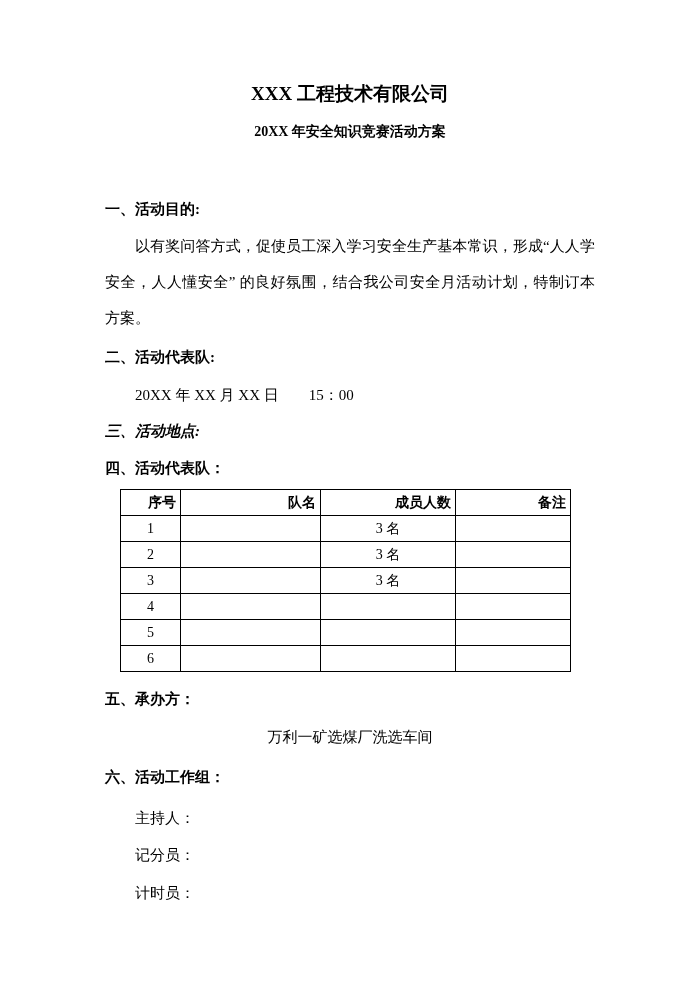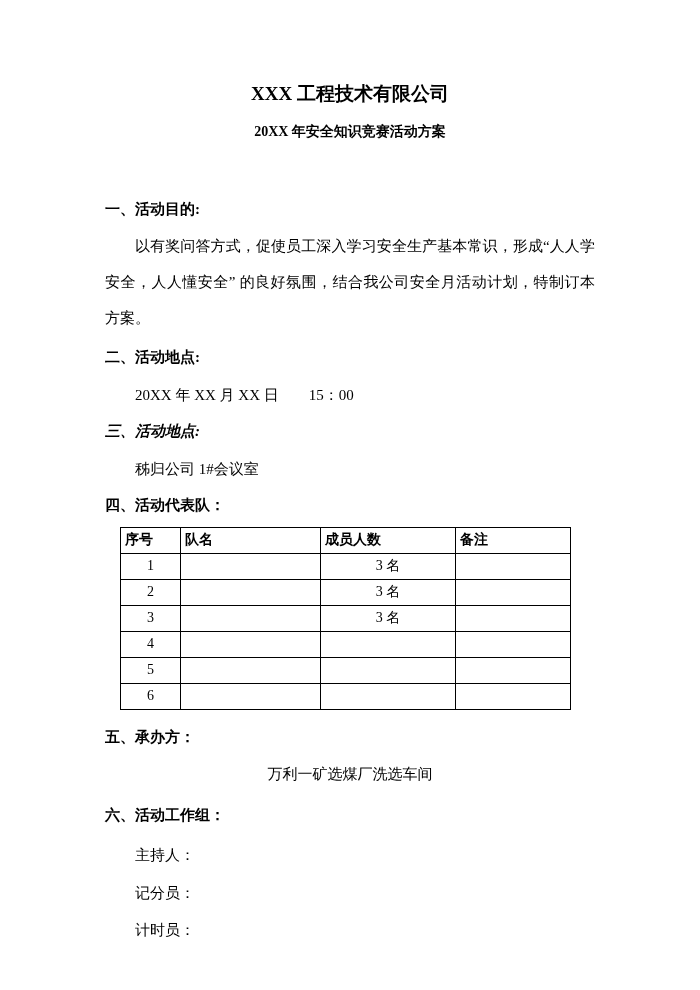--- a/index.html
+++ b/index.html
@@ -74,21 +74,21 @@
   }
   table.teams th, table.teams td {
     border: 1px solid #000000;
     font-size: 14px;
     height: 26px;
     padding: 0 4px;
     box-sizing: border-box;
   }
   table.teams th {
     font-weight: bold;
-    text-align: left;
+    text-align: right;
   }
   table.teams td {
     text-align: center;
     font-weight: normal;
   }
   .work-group p {
     font-size: 15px;
     line-height: 1.5;
     margin: 15px 0 0 0;
     text-indent: 2em;
@@ -101,25 +101,24 @@
 <body>
 
 <div class="page">
 
   <p class="doc-title">XXX 工程技术有限公司</p>
   <p class="doc-subtitle">20XX 年安全知识竞赛活动方案</p>
 
   <p class="sec-heading sh-1">一、活动目的:</p>
   <p class="body-para">以有奖问答方式，促使员工深入学习安全生产基本常识，形成“人人学安全，人人懂安全” 的良好氛围，结合我公司安全月活动计划，特制订本方案。</p>
 
-  <p class="sec-heading sh-2">二、活动地点:</p>
+  <p class="sec-heading sh-2">二、活动代表队:</p>
   <p class="body-line">20XX 年 XX 月 XX 日　　15：00</p>
 
   <p class="sec-heading sh-3">三、活动地点:</p>
-  <p class="body-line">秭归公司 1#会议室</p>
 
   <p class="sec-heading sh-4">四、活动代表队：</p>
 
   <table class="teams">
     <colgroup>
       <col style="width:60px">
       <col style="width:140px">
       <col style="width:135px">
       <col style="width:115px">
     </colgroup>

